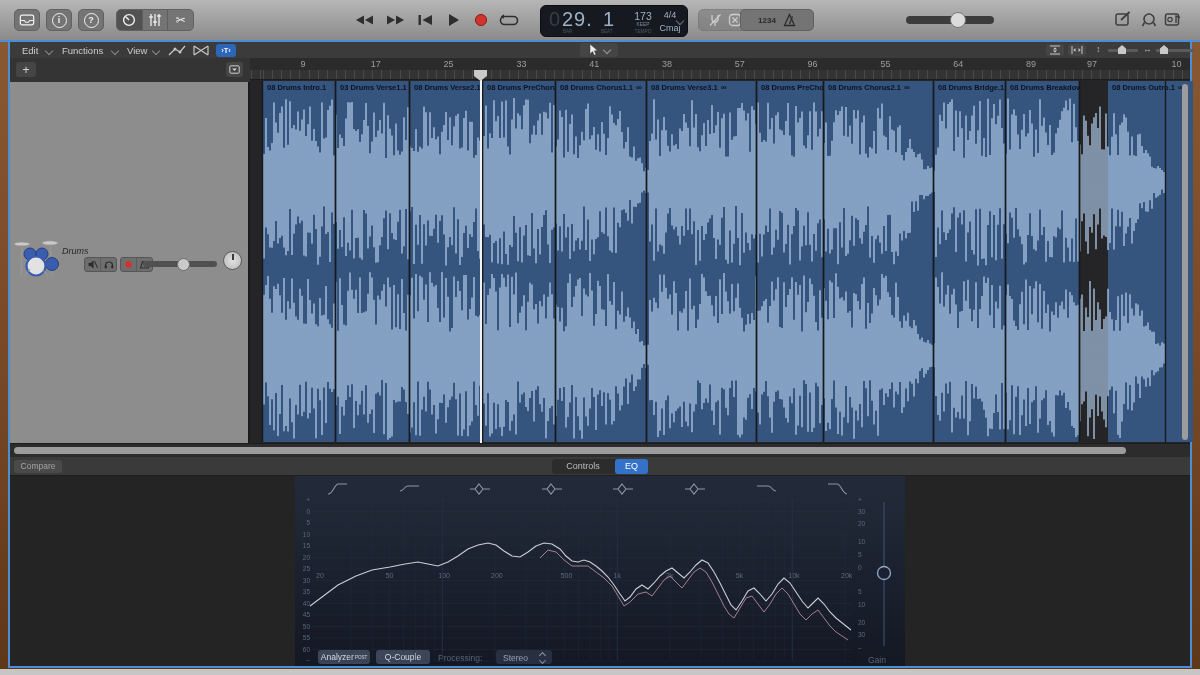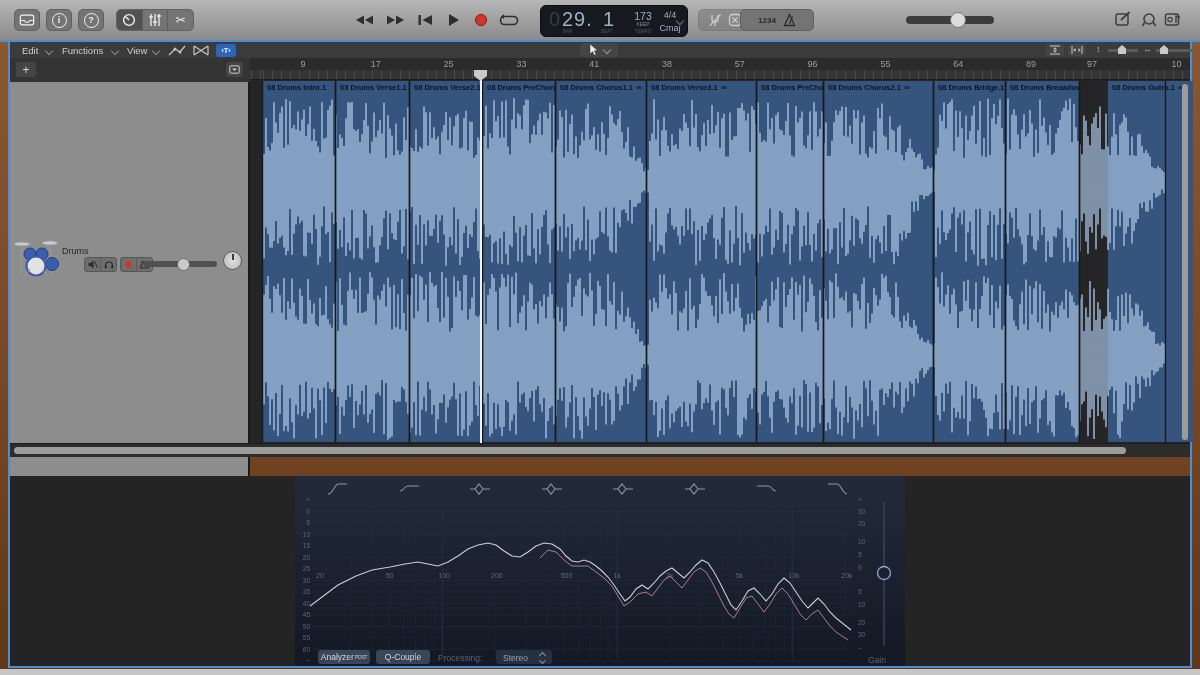--- a/index.html
+++ b/index.html
@@ -16,21 +16,21 @@
   #lcd{left:540px;top:5px;width:146px;height:30px;background:#161920;border-radius:6px;border:1px solid #0c0e12;color:#9db1c5;}
   .lcd-dim{color:#4e5865;}
   .chev{display:inline-block;width:5px;height:5px;border-right:1.5px solid #8a8a8a;border-bottom:1.5px solid #8a8a8a;transform:rotate(45deg);}
   
   .blueline{background:#4a8ed6;}
   #menubar{left:10px;top:42px;width:1180px;height:16px;background:#3b3b3b;border-bottom:1px solid #252525;}
   .menu-label{position:absolute;top:3px;font-size:9.5px;color:#cecece;}
   .mini-btn{position:absolute;background:#454545;border-radius:3px;display:flex;align-items:center;justify-content:center;}
   
   #tl-header{left:10px;top:58px;width:240px;height:24px;background:#343434;}
-  #tracklist{left:10px;top:82px;width:240px;height:432px;background:#8d8d8d;border-right:2px solid #1a1a1a;box-sizing:border-box;}
+  #tracklist{left:10px;top:82px;width:240px;height:432px;background:#8d8d8d;border-right:2px solid #1a1a1a;box-sizing:border-box;font-style:italic;}
   .th-grp{position:absolute;display:flex;background:#6e6e6e;border:1px solid #565656;border-radius:3px;overflow:hidden;}
   .th-btn{width:15px;height:13px;display:flex;align-items:center;justify-content:center;border-right:1px solid #5d5d5d;}
   .th-btn:last-child{border-right:none;}
   
   #rulernums{left:250px;top:58px;width:940px;height:12px;background:#2b2b2b;overflow:hidden;}
   .ruler-num{position:absolute;top:1px;width:24px;text-align:center;font-size:9px;color:#9d9d9d;}
   #rulerticks{left:250px;top:70px;width:940px;height:10px;background:repeating-linear-gradient(90deg,#4a4a4a 0,#4a4a4a 1px,#333 1px,#333 9.1px);background-position-x:13px;border-bottom:1px solid #1c1c1c;box-sizing:border-box;}
   #lanes{left:250px;top:80px;width:940px;height:363px;background:#252528;}
   .region{position:absolute;top:81px;height:361px;background:#35547e;z-index:2;overflow:hidden;}
   .region-label{position:absolute;left:0;top:0;right:0;height:12px;padding:2px 2px 0 4px;font-size:7.5px;color:#0b1322;white-space:nowrap;overflow:hidden;font-weight:bold;}
@@ -356,20 +356,27 @@
       </div>
     </div>
 
   <div id="playhead" class="abs"></div>
   <div id="ph-handle" class="abs"></div>
 
   <div id="hscrollzone" class="abs"></div>
   <div id="hscrollbar" class="abs"></div>
   <div id="vscrollbar" class="abs"></div>
 
+  <div id="bottombar" class="abs">
+    <div class="abs" style="left:4px;top:3px;width:48px;height:13px;background:#4a4a4a;border-radius:3px;text-align:center;line-height:13px;font-size:8.5px;color:#a4a4a4;">Compare</div>
+    <div class="abs" style="left:542px;top:2px;width:96px;height:15px;background:#2c2c2c;border-radius:4px;">
+      <span class="abs" style="left:0;top:0;width:62px;text-align:center;line-height:15px;font-size:9px;color:#bdbdbd;">Controls</span>
+      <span class="abs" style="left:63px;top:0;width:33px;text-align:center;line-height:15px;font-size:9px;color:#fff;background:#3372c8;border-radius:3px;">EQ</span>
+    </div>
+  </div>
   <div id="smartbg" class="abs"></div>
   <div id="eqpanel" class="abs"></div>
   <div id="eqlabels">
       <svg width="22" height="16" viewBox="0 0 20 16" style="position:absolute;left:326px;top:481px;">
         <path d="M1 13 C6 13 7 4 11 3 L20 3" stroke="#8b97a8" stroke-width="1.1" fill="none"></path>
       </svg>
       <svg width="22" height="16" viewBox="0 0 20 16" style="position:absolute;left:397.6px;top:481px;">
         <path d="M1 10 C5 10 5 5 9 5 L20 5" stroke="#8b97a8" stroke-width="1.1" fill="none"></path>
       </svg>
       <svg width="22" height="16" viewBox="0 0 20 16" style="position:absolute;left:469.2px;top:481px;">

